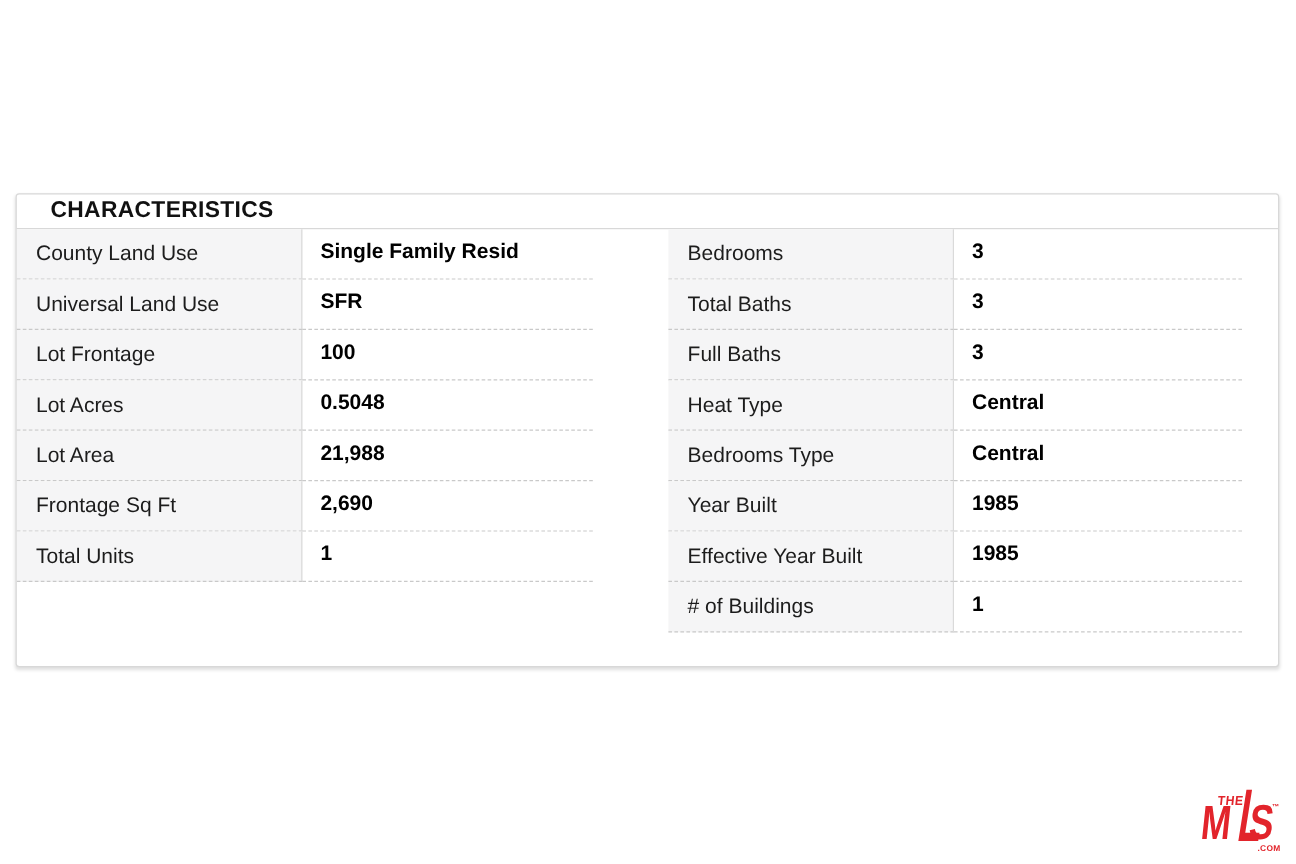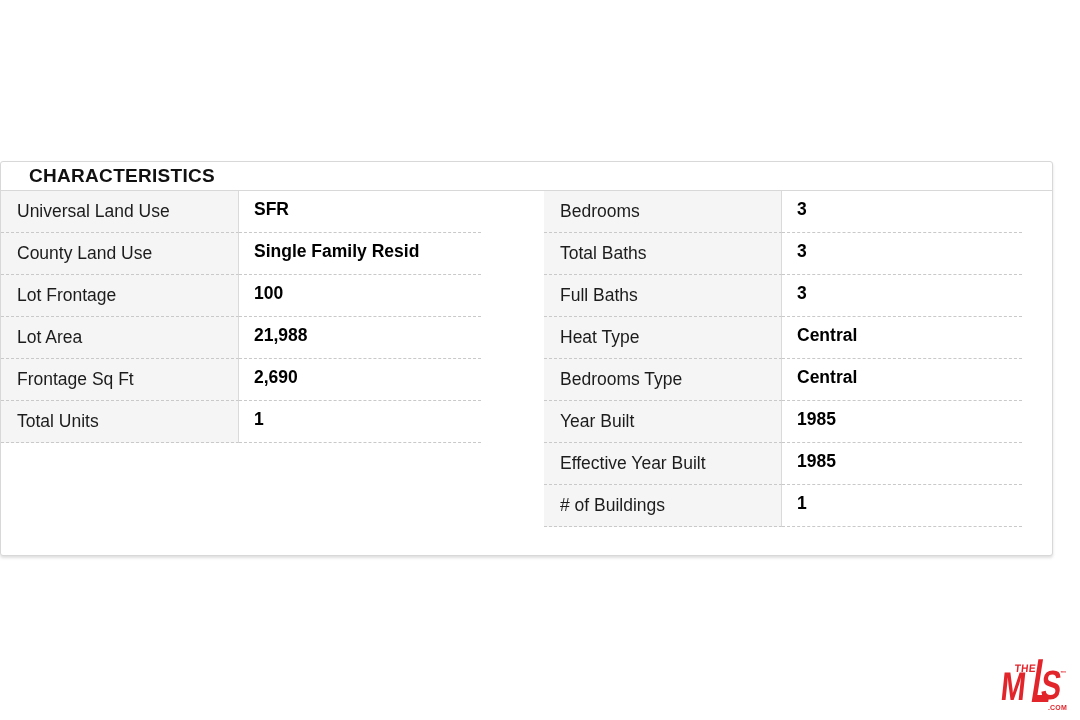--- a/index.html
+++ b/index.html
@@ -7,21 +7,21 @@
   body {
     width: 1080px; height: 720px;
     position: relative;
     font-family: "Liberation Sans", sans-serif;
     overflow: hidden;
   }
 
   
   .panel {
     position: absolute;
-    left: 0; top: 161px;
+    left: 13px; top: 161px;
     width: 1053px; height: 395px;
     background: #ffffff;
     border: 1px solid #d8d8d8;
     border-radius: 3px;
     box-shadow: 0 2px 3px rgba(0,0,0,0.13);
   }
   .panel-title {
     height: 29px;
     display: flex; align-items: center;
     padding-left: 28px;
@@ -93,35 +93,41 @@
 </style>
 </head>
 <body>
 
 <div class="panel">
   <div class="panel-title">CHARACTERISTICS</div>
   <div class="panel-body">
 
     <div class="col-left">
       <div class="c-row">
+        <div class="cell-label">County Land Use</div>
+        <div class="cell-value">
+            <span>Single Family Resid</span>
+          </div>
+      </div>
+      <div class="c-row">
         <div class="cell-label">Universal Land Use</div>
         <div class="cell-value">
             <span>SFR</span>
           </div>
       </div>
       <div class="c-row">
-        <div class="cell-label">County Land Use</div>
-        <div class="cell-value">
-            <span>Single Family Resid</span>
-          </div>
-      </div>
-      <div class="c-row">
         <div class="cell-label">Lot Frontage</div>
         <div class="cell-value">
             <span>100</span>
+          </div>
+      </div>
+      <div class="c-row">
+        <div class="cell-label">Lot Acres</div>
+        <div class="cell-value">
+            <span>0.5048</span>
           </div>
       </div>
       <div class="c-row">
         <div class="cell-label">Lot Area</div>
         <div class="cell-value">
             <span>21,988</span>
           </div>
       </div>
       <div class="c-row">
         <div class="cell-label">Frontage Sq Ft</div>

